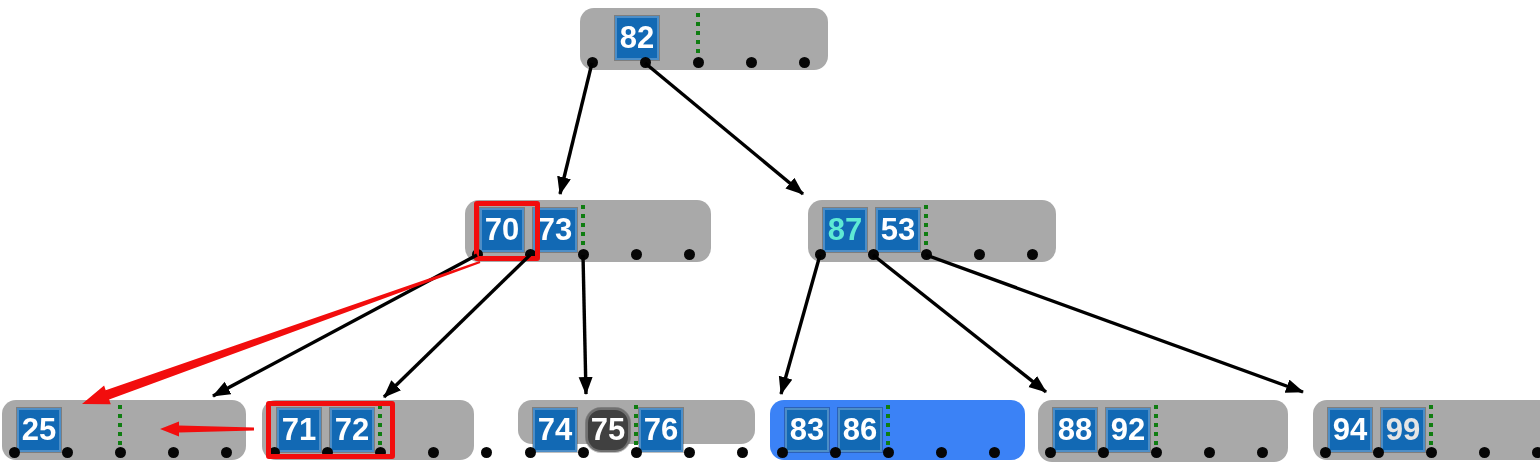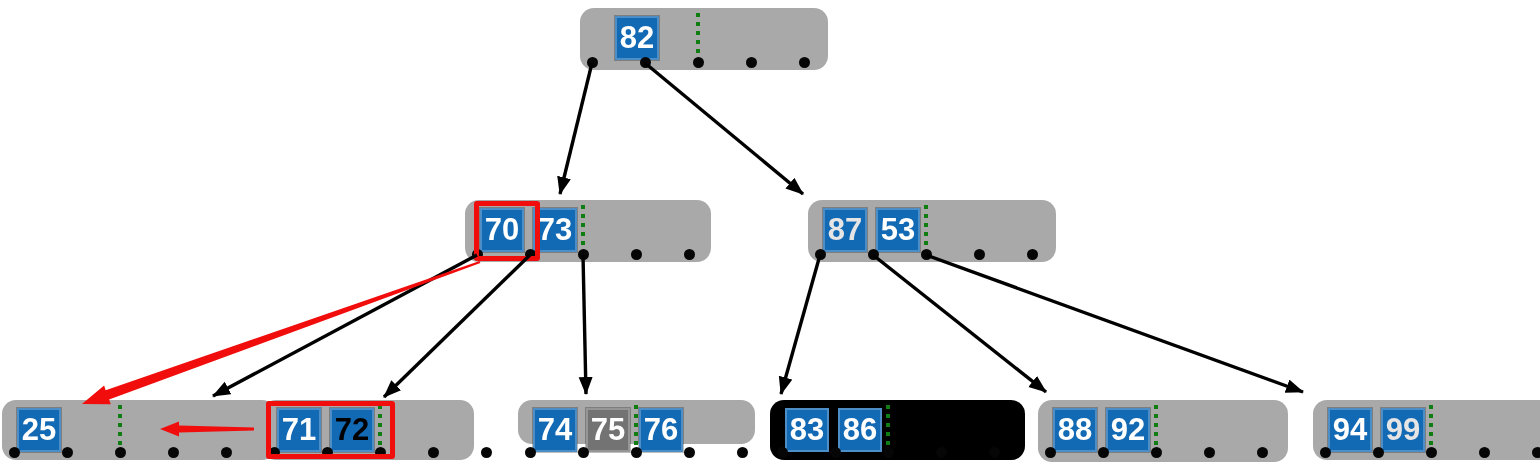--- a/index.html
+++ b/index.html
@@ -77,60 +77,60 @@
         <div class="key" style="left: 68px; top: 8px; background: rgb(18, 105, 180); color: rgb(255, 255, 255);">73</div>
         <div class="dot" style="left: 6.5px; top: 49px; background: rgb(6, 6, 6);"></div>
         <div class="dot" style="left: 59.5px; top: 49px; background: rgb(6, 6, 6);"></div>
         <div class="dot" style="left: 112.5px; top: 49px; background: rgb(6, 6, 6);"></div>
         <div class="dot" style="left: 165.5px; top: 49px; background: rgb(6, 6, 6);"></div>
         <div class="dot" style="left: 218.5px; top: 49px; background: rgb(6, 6, 6);"></div>
         <div class="red-box" style="left: 9px; top: 1px; width: 56px; height: 50px; border-color: rgb(242, 13, 13);"></div>
       </div>
       <div class="node" style="left: 808px; top: 200px; width: 248px; height: 62px; background: rgb(169, 169, 169);">
         <div class="divider" style="left: 116px; top: 5px; height: 44px;"></div>
-        <div class="key" style="left: 15px; top: 8px; background: rgb(18, 105, 180); color: #e5e5e5;">87</div>
+        <div class="key" style="left: 15px; top: 8px; background: rgb(18, 105, 180); color: #5eead4;">87</div>
         <div class="key" style="left: 68px; top: 8px; background: rgb(18, 105, 180); color: rgb(255, 255, 255);">53</div>
         <div class="dot" style="left: 6.5px; top: 49px; background: rgb(6, 6, 6);"></div>
         <div class="dot" style="left: 59.5px; top: 49px; background: rgb(6, 6, 6);"></div>
         <div class="dot" style="left: 112.5px; top: 49px; background: rgb(6, 6, 6);"></div>
         <div class="dot" style="left: 165.5px; top: 49px; background: rgb(6, 6, 6);"></div>
         <div class="dot" style="left: 218.5px; top: 49px; background: rgb(6, 6, 6);"></div>
       </div>
-      <div class="node" style="left: 2px; top: 400px; width: 274px; height: 60px; background: rgb(169, 169, 169);">
+      <div class="node" style="left: 2px; top: 400px; width: 244px; height: 60px; background: rgb(169, 169, 169);">
         <div class="divider" style="left: 116px; top: 5px; height: 42px;"></div>
         <div class="key" style="left: 15px; top: 8px; background: rgb(18, 105, 180); color: rgb(255, 255, 255);">25</div>
         <div class="dot" style="left: 6.5px; top: 47px; background: rgb(6, 6, 6);"></div>
         <div class="dot" style="left: 59.5px; top: 47px; background: rgb(6, 6, 6);"></div>
         <div class="dot" style="left: 112.5px; top: 47px; background: rgb(6, 6, 6);"></div>
         <div class="dot" style="left: 165.5px; top: 47px; background: rgb(6, 6, 6);"></div>
         <div class="dot" style="left: 218.5px; top: 47px; background: rgb(6, 6, 6);"></div>
       </div>
       <div class="node" style="left: 262px; top: 400px; width: 212px; height: 60px; background: rgb(169, 169, 169);">
         <div class="divider" style="left: 116px; top: 5px; height: 42px;"></div>
         <div class="key" style="left: 15px; top: 8px; background: rgb(18, 105, 180); color: rgb(255, 255, 255);">71</div>
-        <div class="key" style="left: 68px; top: 8px; background: rgb(18, 105, 180); color: #000000;">72</div>
+        <div class="key" style="left: 68px; top: 8px; background: rgb(18, 105, 180); color: #ffffff;">72</div>
         <div class="dot" style="left: 6.5px; top: 47px; background: rgb(6, 6, 6);"></div>
         <div class="dot" style="left: 59.5px; top: 47px; background: rgb(6, 6, 6);"></div>
         <div class="dot" style="left: 112.5px; top: 47px; background: rgb(6, 6, 6);"></div>
         <div class="dot" style="left: 165.5px; top: 47px; background: rgb(6, 6, 6);"></div>
         <div class="dot" style="left: 218.5px; top: 47px; background: rgb(6, 6, 6);"></div>
         <div class="red-box" style="left: 4px; top: 1px; width: 119px; height: 48px; border-color: rgb(242, 13, 13);"></div>
       </div>
       <div class="node" style="left: 518px; top: 400px; width: 237px; height: 44px; background: rgb(169, 169, 169);">
         <div class="divider" style="left: 116px; top: 5px; height: 42px;"></div>
         <div class="key" style="left: 15px; top: 8px; background: rgb(18, 105, 180); color: rgb(255, 255, 255);">74</div>
-        <div class="key" style="left: 68px; top: 8px; background: #737373; color: rgb(255, 255, 255);">75</div>
+        <div class="key" style="left: 68px; top: 8px; background: #404040; color: rgb(255, 255, 255); border-radius: 15px;">75</div>
         <div class="key" style="left: 121px; top: 8px; background: rgb(18, 105, 180); color: rgb(255, 255, 255);">76</div>
         <div class="dot" style="left: 6.5px; top: 47px; background: rgb(6, 6, 6);"></div>
         <div class="dot" style="left: 59.5px; top: 47px; background: rgb(6, 6, 6);"></div>
         <div class="dot" style="left: 112.5px; top: 47px; background: rgb(6, 6, 6);"></div>
         <div class="dot" style="left: 165.5px; top: 47px; background: rgb(6, 6, 6);"></div>
         <div class="dot" style="left: 218.5px; top: 47px; background: rgb(6, 6, 6);"></div>
       </div>
-      <div class="node" style="left: 770px; top: 400px; width: 255px; height: 60px; background: #000000;">
+      <div class="node" style="left: 770px; top: 400px; width: 255px; height: 60px; background: #3b82f6;">
         <div class="divider" style="left: 116px; top: 5px; height: 42px;"></div>
         <div class="key" style="left: 15px; top: 8px; background: rgb(18, 105, 180); color: rgb(255, 255, 255);">83</div>
         <div class="key" style="left: 68px; top: 8px; background: rgb(18, 105, 180); color: rgb(255, 255, 255);">86</div>
         <div class="dot" style="left: 6.5px; top: 47px; background: rgb(6, 6, 6);"></div>
         <div class="dot" style="left: 59.5px; top: 47px; background: rgb(6, 6, 6);"></div>
         <div class="dot" style="left: 112.5px; top: 47px; background: rgb(6, 6, 6);"></div>
         <div class="dot" style="left: 165.5px; top: 47px; background: rgb(6, 6, 6);"></div>
         <div class="dot" style="left: 218.5px; top: 47px; background: rgb(6, 6, 6);"></div>
       </div>
       <div class="node" style="left: 1038px; top: 400px; width: 250px; height: 62px; background: rgb(169, 169, 169);">

